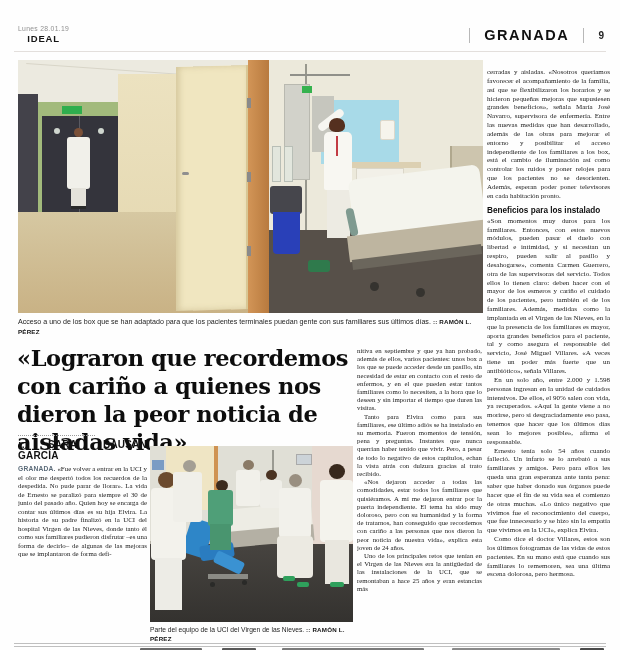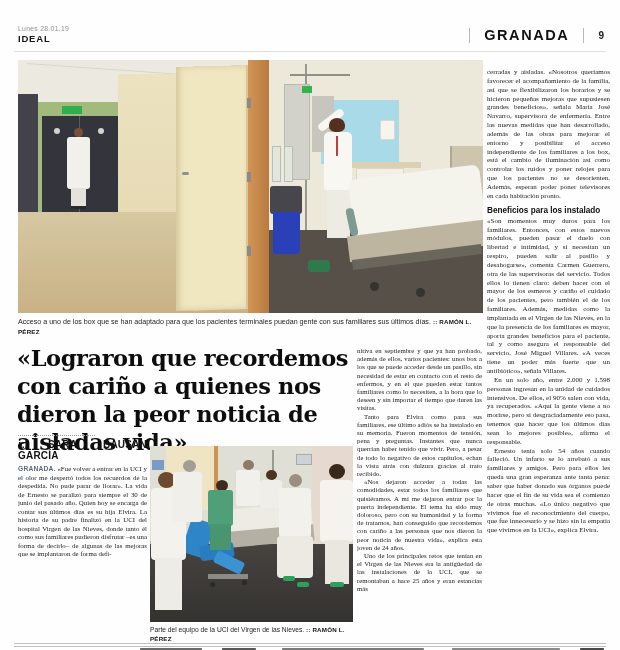--- a/index.html
+++ b/index.html
@@ -3,21 +3,21 @@
 <meta charset="utf-8">
 <style>
   * { margin:0; padding:0; box-sizing:border-box; }
   html,body { background:#ffffff; }
   .page { position:relative; width:620px; height:650px; background:#fefefe; overflow:hidden;
           font-family:"Liberation Serif", serif; color:#1a1a1a; }
   .abs { position:absolute; }
 
   
   .hdr-date { font-family:"Liberation Sans",sans-serif; font-size:6.8px; color:#8f8f8f; letter-spacing:.3px; }
-  .hdr-masthead { font-family:"Liberation Sans",sans-serif; font-weight:bold; font-size:9.5px; letter-spacing:.8px; color:#141414; margin-top:1px; }
+  .hdr-masthead { font-family:"Liberation Sans",sans-serif; font-weight:bold; font-size:9.5px; letter-spacing:.8px; color:#141414; margin-top:1px;text-align:center; }
   .hdr-right { display:flex; align-items:center; gap:14px; }
   .vbar { width:1px; height:15px; background:#b8b8b8; }
   .hdr-section { font-family:"Liberation Sans",sans-serif; font-weight:bold; font-size:14.5px; letter-spacing:1.6px; color:#111; }
   .hdr-page { font-family:"Liberation Sans",sans-serif; font-weight:bold; font-size:10px; color:#222; }
   .hdr-rule { height:1px; background:#e3dfdc; }
 
   
   .photo { overflow:hidden; background:#e8e2d2; }
   .photo div { position:absolute; }
 
@@ -179,20 +179,21 @@
     <p>«Nos dejaron acceder a todas las comodidades, estar todos los familiares que quisiéramos. A mí me dejaron entrar por la puerta independiente. El tema ha sido muy doloroso, pero con su humanidad y la forma de tratarnos, han conseguido que recordemos con cariño a las personas que nos dieron la peor noticia de nuestra vida», explica esta joven de 24 años.</p>
     <p>Uno de los principales retos que tenían en el Virgen de las Nieves era la antigüedad de las instalaciones de la UCI, que se remontaban a hace 25 años y eran estancias más</p>
   </div>
 
   <div class="abs bodycol" style="left:487px;top:68px;width:123px;height:584px;">
     <p class="first">cerradas y aisladas. «Nosotros queríamos favorecer el acompañamiento de la familia, así que se flexibilizaron los horarios y se hicieron pequeñas mejoras que supusiesen grandes beneficios», señala María José Navarro, supervisora de enfermería. Entre las nuevas medidas que han desarrollado, además de las obras para mejorar el entorno y posibilitar el acceso independiente de los familiares a los box, está el cambio de iluminación así como controlar los ruidos y poner relojes para que los pacientes no se desorienten. Además, esperan poder poner televisores en cada habitación pronto.</p>
     <h3 class="subhead">Beneficios para los instalado</h3>
     <p class="first">«Son momentos muy duros para los familiares. Entonces, con estos nuevos módulos, pueden pasar el duelo con libertad e intimidad, y si necesitan un respiro, pueden salir al pasillo y desahogarse», comenta Carmen Guerrero, otra de las supervisoras del servicio. Todos ellos lo tienen claro: deben hacer con el mayor de los esmeros y cariño el cuidado de los pacientes, pero también el de los familiares. Además, medidas como la implantada en el Virgen de las Nieves, en la que la presencia de los familiares es mayor, aporta grandes beneficios para el paciente, tal y como asegura el responsable del servicio, José Miguel Villares. «A veces tiene un poder más fuerte que un antibiótico», señala Villares.</p>
     <p>En un solo año, entre 2.000 y 1.598 personas ingresan en la unidad de cuidados intensivos. De ellos, el 90% salen con vida, ya recuperados. «Aquí la gente viene a no morirse, pero si desgraciadamente eso pasa, tenemos que hacer que los últimos días sean lo mejores posible», afirma el responsable.</p>
     <p>Ernesto tenía solo 54 años cuando falleció. Un infarto se lo arrebató a sus familiares y amigos. Pero para ellos les queda una gran esperanza ante tanta pena: saber que haber donado sus órganos puede hacer que el fin de su vida sea el comienzo de otras muchas. «Lo único negativo que vivimos fue el reconocimiento del cuerpo, que fue innecesario y se hizo sin la empatía que vivimos en la UCI», explica Elvira.</p>
+    <p>Como dice el doctor Villares, estos son los últimos fotogramas de las vidas de estos pacientes. En su mano está que cuando sus familiares lo rememoren, sea una última escena dolorosa, pero hermosa.</p>
   </div>
 
   <div class="abs bot-rule" style="left:14px;right:14px;top:643px;"></div>
   <div class="blob" style="left:140px;top:648px;width:62px;"></div>
   <div class="blob" style="left:222px;top:648px;width:34px;background:#585858;"></div>
   <div class="blob" style="left:282px;top:648px;width:142px;background:#7a7a7a;"></div>
   <div class="blob" style="left:452px;top:648px;width:108px;background:#8a8a8a;"></div>
   <div class="blob" style="left:580px;top:648px;width:24px;background:#4a4a4a;"></div>
 
 </div>

